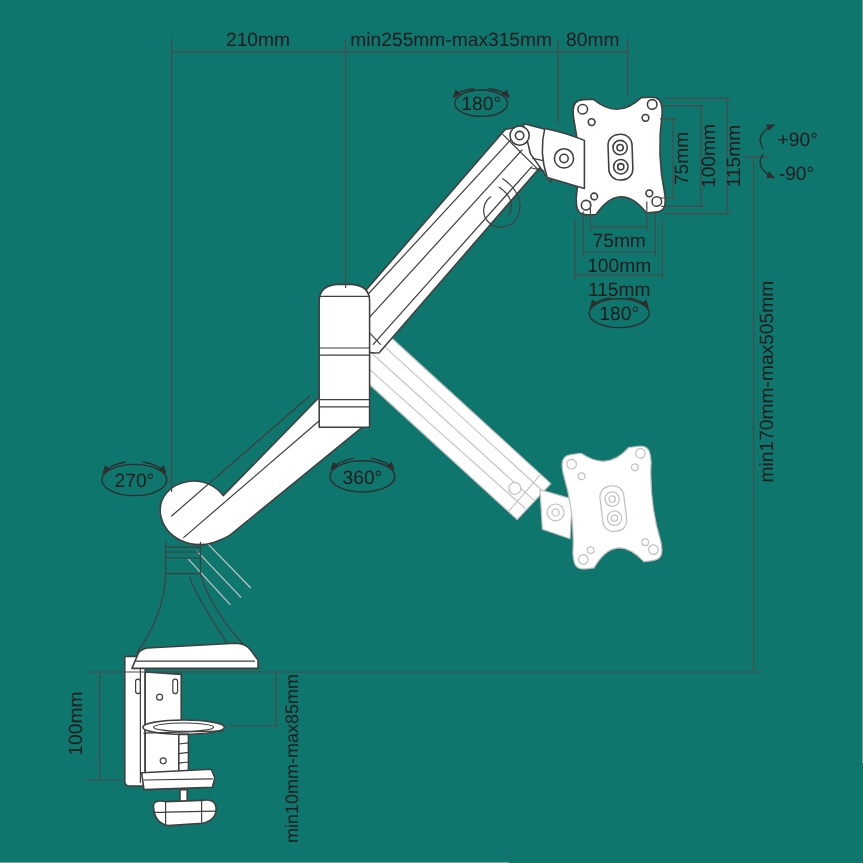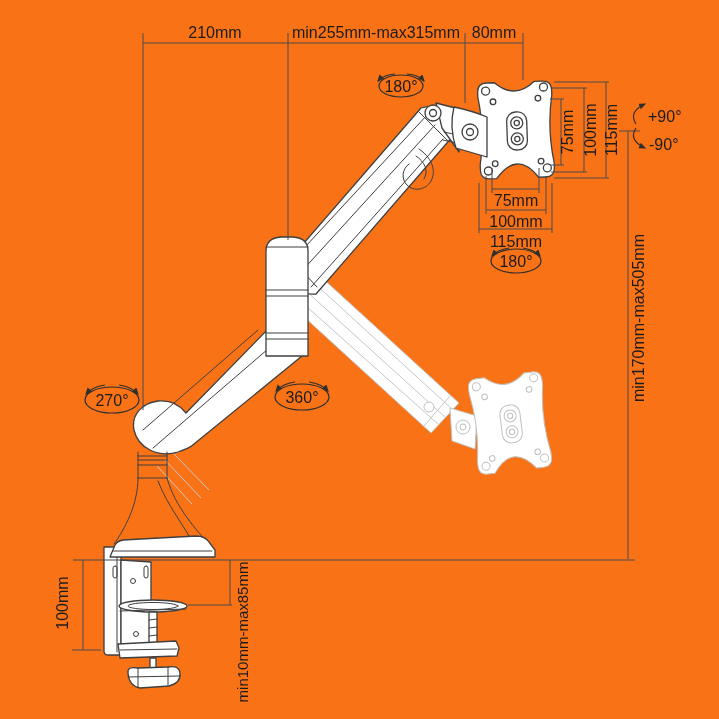--- a/index.html
+++ b/index.html
@@ -1,16 +1,16 @@
 <!DOCTYPE html>
 <html><head>
 <meta charset="utf-8">
 <style>
   html,body{margin:0;padding:0;background:#fff;}
-  #stage{position:relative;width:719px;height:719px;background:#f97316;overflow:hidden;
+  #stage{position:relative;width:719px;height:719px;background:#0f766e;overflow:hidden;
          font-family:"Liberation Sans", sans-serif;}
   svg{display:block;}
   text{font-family:"Liberation Sans", sans-serif;fill:#1c1c1c;}
   .dimtxt{font-size:16px;}
   .dimtxt-sm{font-size:15px;}
   .art{stroke:#3f3f3f;stroke-width:1.3;fill:#ffffff;stroke-linejoin:round;stroke-linecap:round;}
   .artline{stroke:#3f3f3f;stroke-width:1;fill:none;stroke-linecap:round;}
   .ghost{stroke:#c0c0c0;stroke-width:1;fill:#ffffff;stroke-linejoin:round;}
   .ghostline{stroke:#c6c6c6;stroke-width:1;fill:none;}
   .dim{stroke:#4a4a4a;stroke-width:1;fill:none;}

